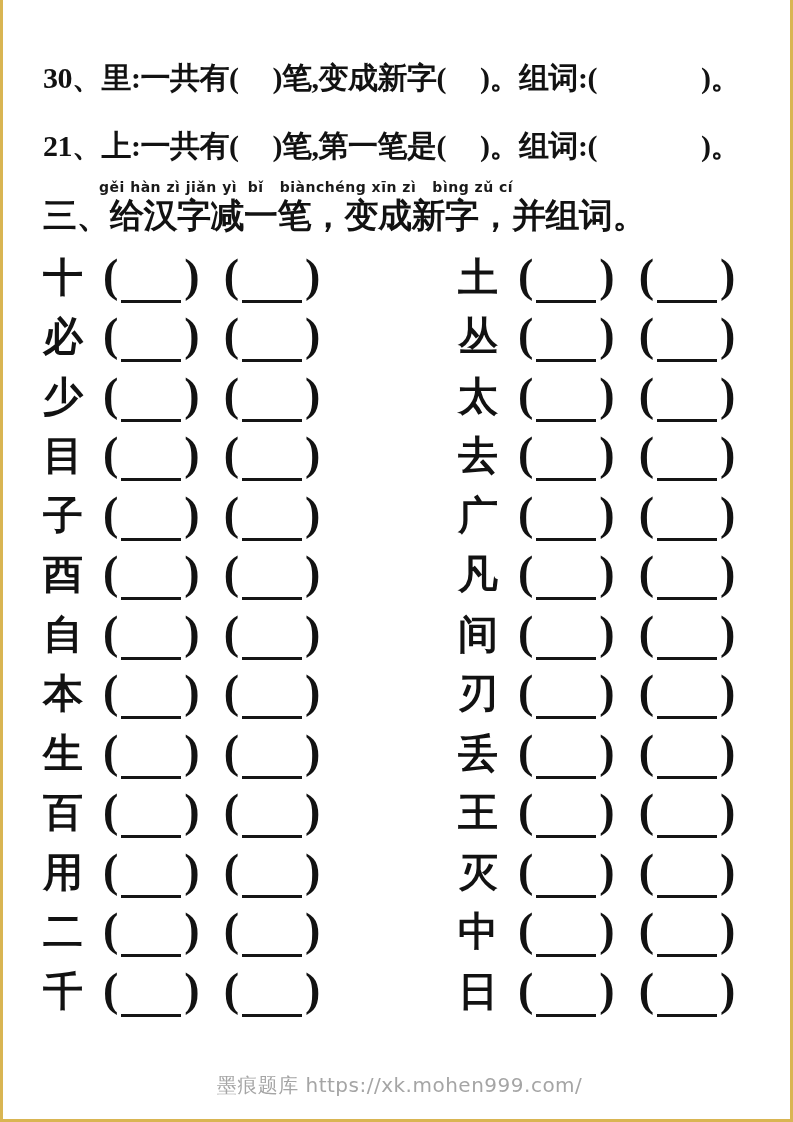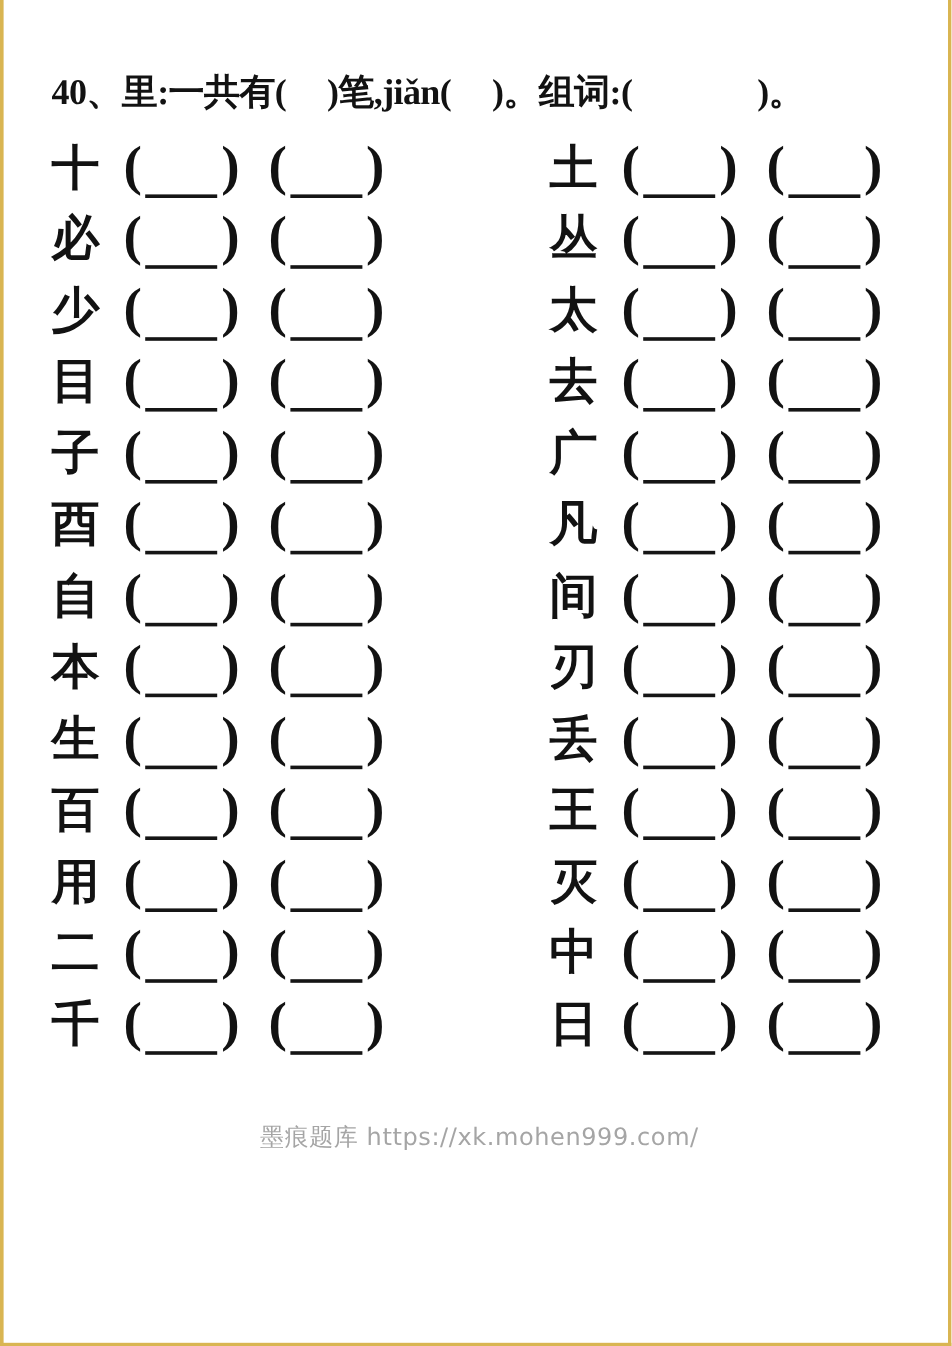--- a/index.html
+++ b/index.html
@@ -95,24 +95,31 @@
     color: var(--footer);
     letter-spacing: 0.5px;
   }
 </style>
 </head>
 <body>
 
 <div class="page">
 
   <div class="q-line">
-    <span>40、里:一共有(</span><span class="blank-s"></span><span>)笔,jiǎn(</span><span class="blank-s"></span><span>)。组词:(</span><span class="blank-l"></span><span>)。</span>
-  </div>
-
-
+    <span>30、里:一共有(</span><span class="blank-s"></span><span>)笔,变成新字(</span><span class="blank-s"></span><span>)。组词:(</span><span class="blank-l"></span><span>)。</span>
+  </div>
+
+  <div class="q-line">
+    <span>21、上:一共有(</span><span class="blank-s"></span><span>)笔,第一笔是(</span><span class="blank-s"></span><span>)。组词:(</span><span class="blank-l"></span><span>)。</span>
+  </div>
+
+  <div class="section-header">
+    <div class="pinyin">gěi hàn zì jiǎn yì  bǐ   biànchéng xīn zì   bìng zǔ cí</div>
+    <div class="section-title">三、给汉字减一笔，变成新字，并组词。</div>
+  </div>
 
   <div class="rows" id="rows">
   <div class="row">
     <div class="item">
       <span class="hanzi">十</span>
       <span class="pb">
             <span class="paren">(</span>
             <span class="blank"></span>
             <span class="paren">)</span>
           </span>

